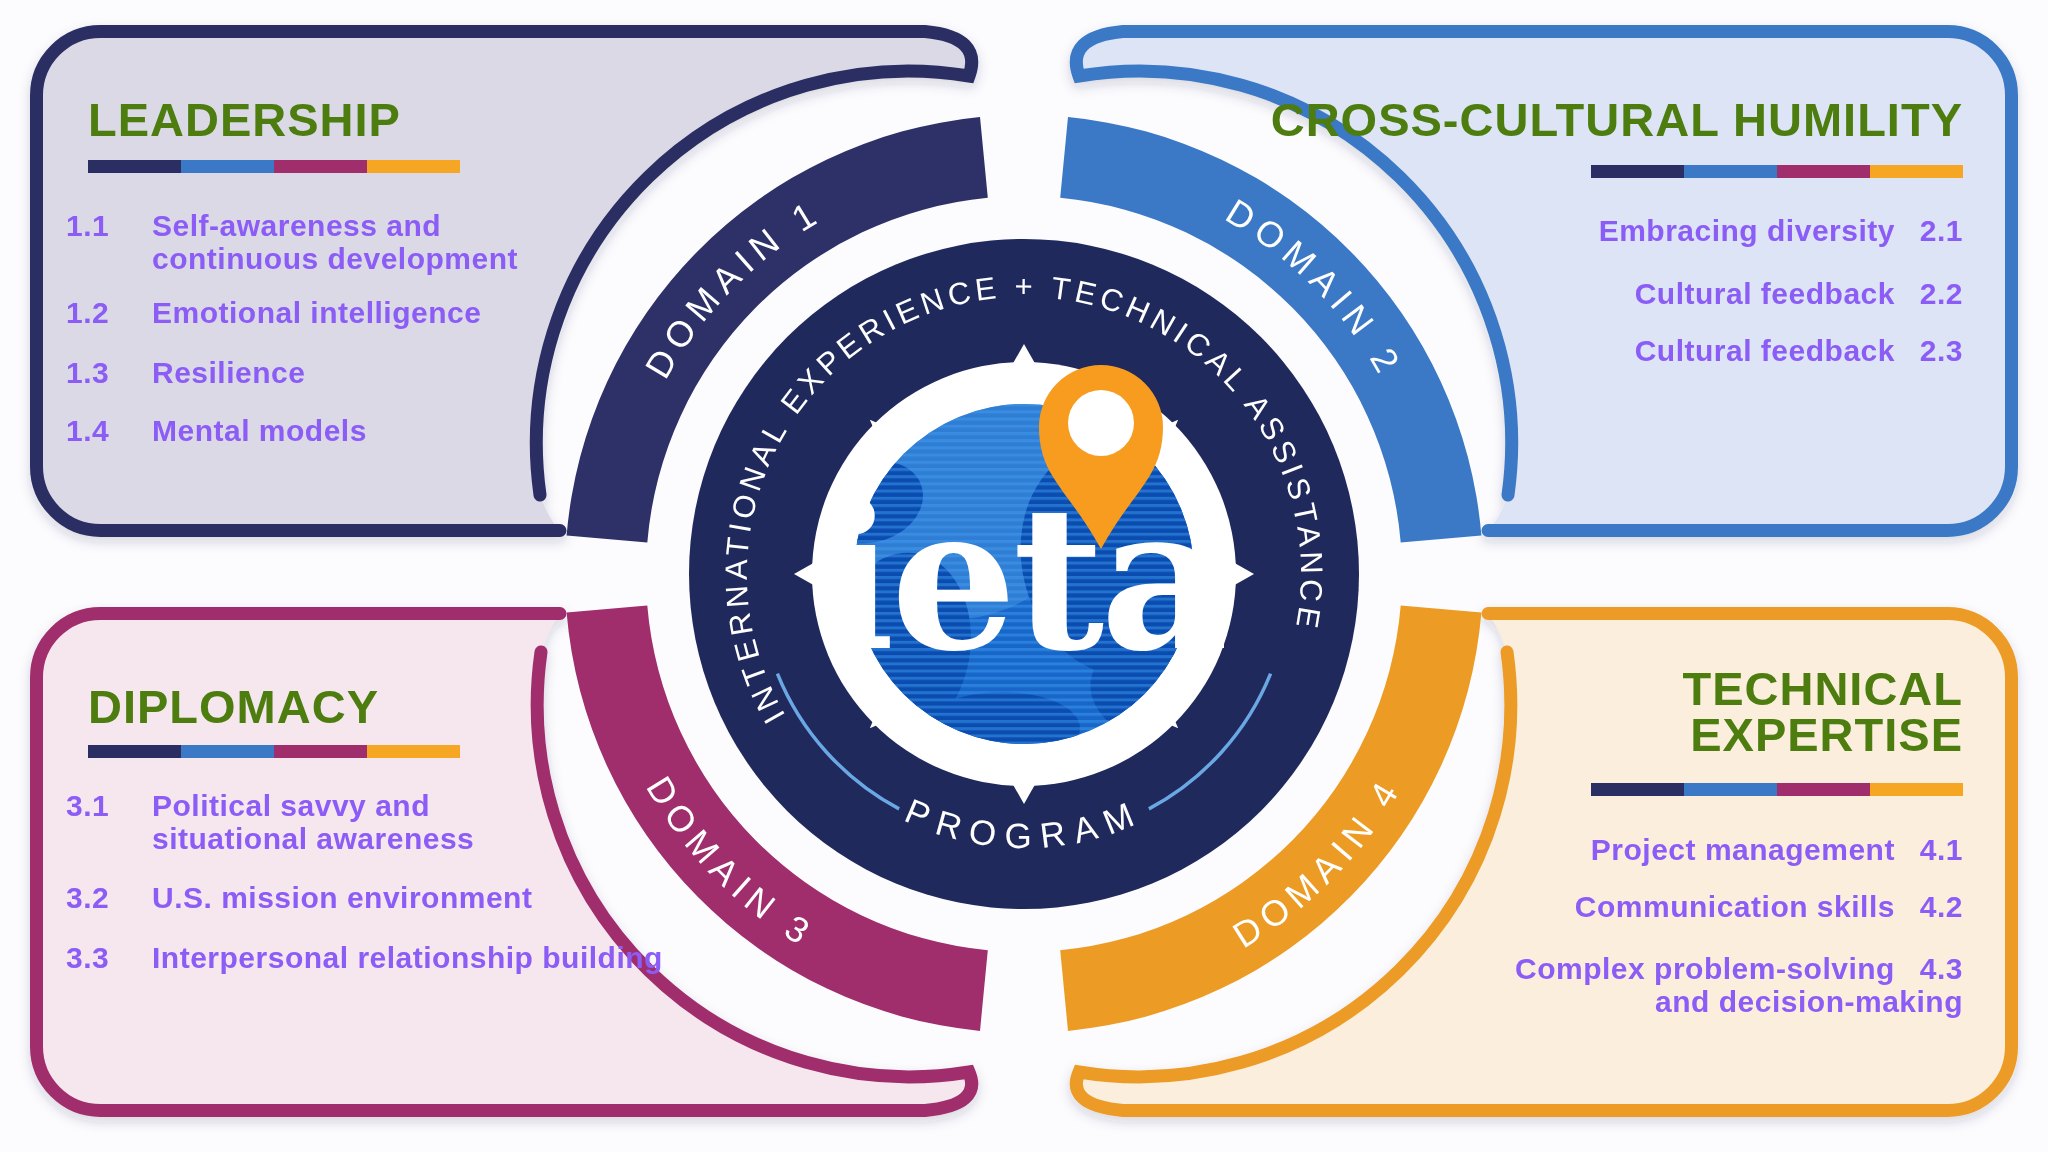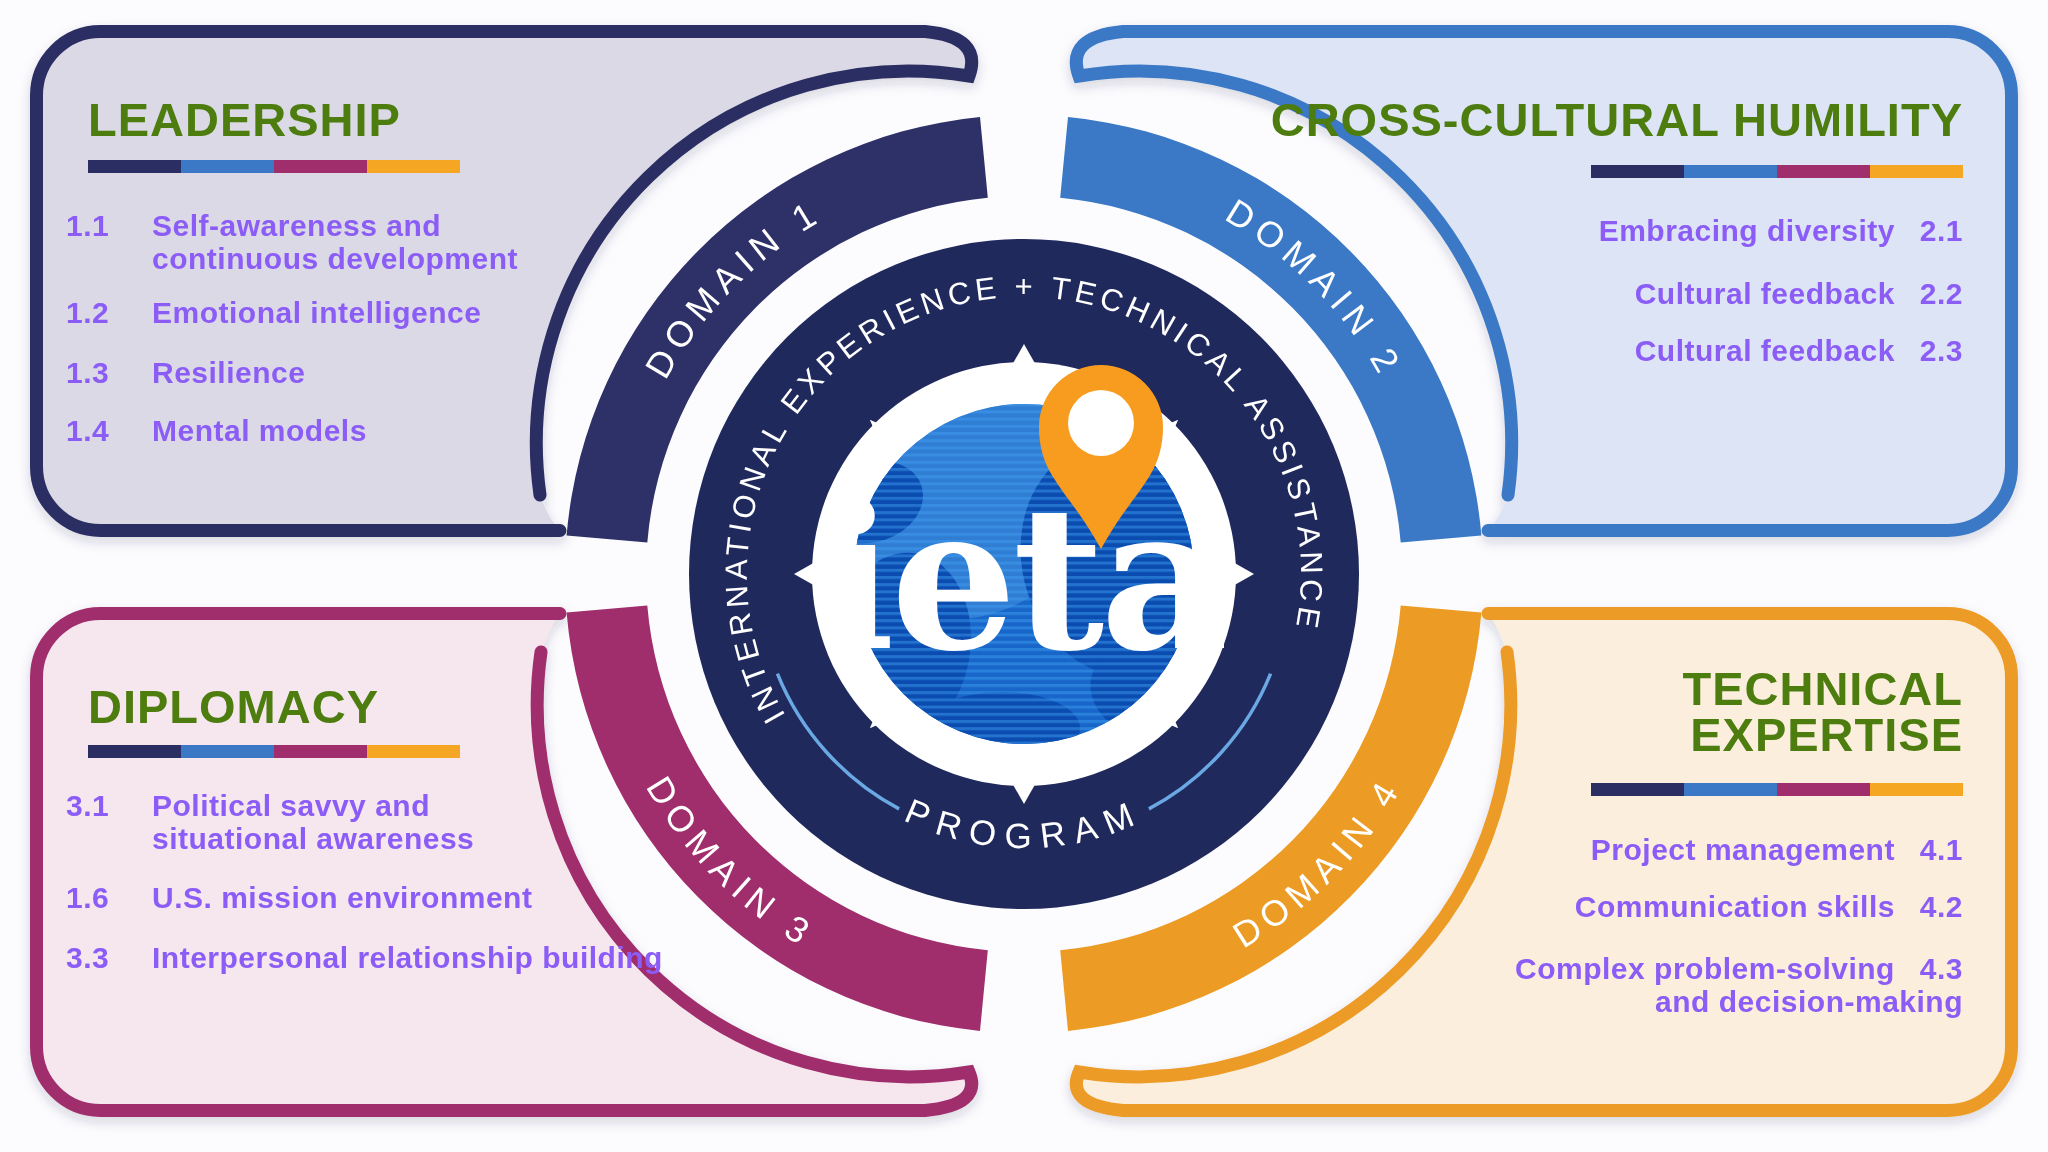--- a/index.html
+++ b/index.html
@@ -174,21 +174,21 @@
     <span class="s1"></span>
         <span class="s2"></span>
         <span class="s3"></span>
         <span class="s4"></span>
   </div>
   <div class="item" style="left:66px;top:789px;">
     <span class="num">3.1</span>
     <span class="txt"><span>Political savvy and</span><br><span>situational awareness</span></span>
   </div>
   <div class="item" style="left:66px;top:881px;">
-    <span class="num">1.6</span>
+    <span class="num">3.2</span>
     <span class="txt">U.S. mission environment</span>
   </div>
   <div class="item" style="left:66px;top:941px;">
     <span class="num">3.3</span>
     <span class="txt">Interpersonal relationship building</span>
   </div>
 
   <div class="title r" style="right:85px;top:666px;width:330px;">TECHNICAL EXPERTISE</div>
   <div class="bar" style="right:85px;top:783px;">
     <span class="s1"></span>

